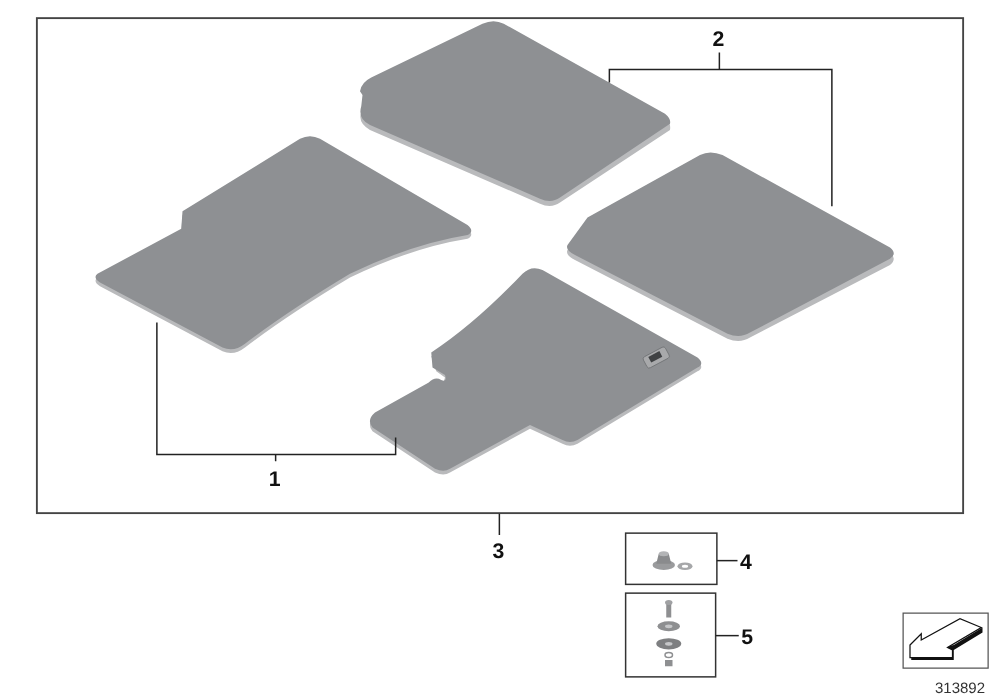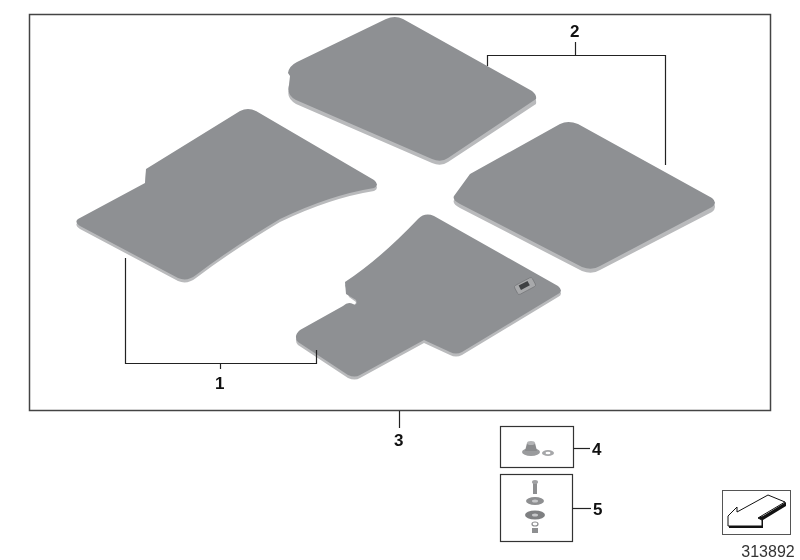--- a/index.html
+++ b/index.html
@@ -2,21 +2,21 @@
 <html><head>
 <meta charset="utf-8">
 <style>
   html, body { margin: 0; padding: 0; background: #ffffff; }
   body { width: 800px; height: 560px; position: relative; overflow: hidden;
          font-family: "Liberation Sans", sans-serif; }
   #diagram { position: absolute; left: 0; top: 0; width: 800px; height: 560px; }
   .callout { position: absolute; font-family: "Liberation Sans", sans-serif;
              font-weight: bold; font-size: 17px; color: #111; line-height: 1; }
   .ref-number { position: absolute; left: 738px; top: 543px; width: 60px;
-                font-family: "Liberation Sans", sans-serif; font-size: 16px;
+                font-family: "Liberation Sans", sans-serif; font-size: 12px;
                 color: #333; text-align: center; }
 </style>
 </head>
 <body>
 
 <svg id="diagram" viewBox="0 0 800 560" xmlns="http://www.w3.org/2000/svg">
 
   <rect x="29.5" y="14.5" width="741" height="396" fill="none" stroke="#444" stroke-width="1.5"></rect>
 
   <g>

